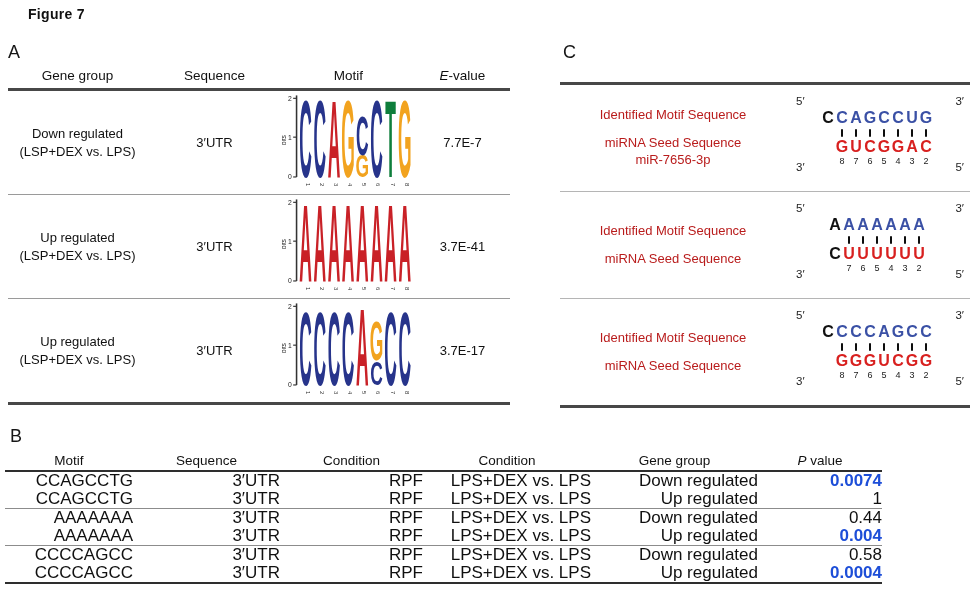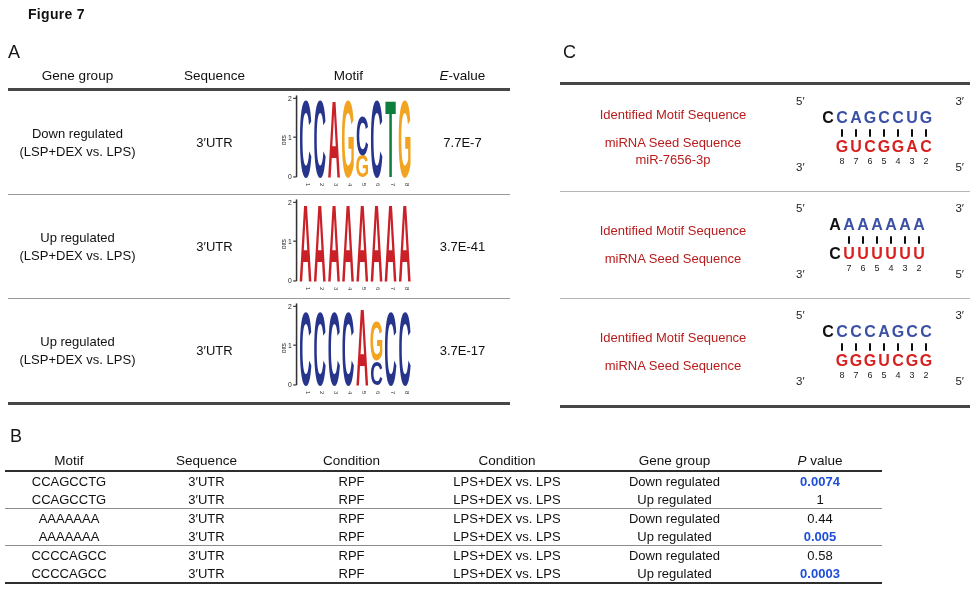--- a/index.html
+++ b/index.html
@@ -38,21 +38,21 @@
   .num-row{display:flex;height:11px;}
   .num-cell{width:14px;text-align:center;font-size:9px;color:#222;line-height:11px;}
 
   
   #panel-b-label{left:10px;top:426px;}
   #panel-b{left:5px;top:450px;width:877px;}
   .b-header{display:flex;height:20px;align-items:center;border-bottom:2.5px solid #2e2e2e;}
   .b-col{text-align:center;font-size:13.5px;}
   .b-c0{width:128px}.b-c1{width:147px}.b-c2{width:143px}.b-c3{width:168px}.b-c4{width:167px}.b-c5{width:124px}
   .b-row{display:flex;align-items:center;height:18px;}
-  .b-cell{font-size:13px;text-align:center;color:#101010;}
+  .b-cell{font-size:17px;text-align:right;color:#101010;}
   .b-sep{border-top:1.5px solid #8c8c8c;}
   #panel-b-rows{border-bottom:2.5px solid #2e2e2e;}
   .pv-sig{color:#1d4ed8;font-weight:bold;}
   i.hdr-it{font-style:italic;}
 </style>
 </head>
 <body>
 
 <div class="abs" id="figure-title">Figure 7</div>
 
@@ -407,32 +407,32 @@
         <div class="b-cell b-c3">LPS+DEX vs. LPS</div>
         <div class="b-cell b-c4">Down regulated</div>
         <div class="b-cell b-c5">0.44</div>
       </div>
       <div class="b-row">
         <div class="b-cell b-c0">AAAAAAA</div>
         <div class="b-cell b-c1">3′UTR</div>
         <div class="b-cell b-c2">RPF</div>
         <div class="b-cell b-c3">LPS+DEX vs. LPS</div>
         <div class="b-cell b-c4">Up regulated</div>
-        <div class="b-cell b-c5 pv-sig">0.005</div>
+        <div class="b-cell b-c5 pv-sig">0.004</div>
       </div>
       <div class="b-row b-sep">
         <div class="b-cell b-c0">CCCCAGCC</div>
         <div class="b-cell b-c1">3′UTR</div>
         <div class="b-cell b-c2">RPF</div>
         <div class="b-cell b-c3">LPS+DEX vs. LPS</div>
         <div class="b-cell b-c4">Down regulated</div>
         <div class="b-cell b-c5">0.58</div>
       </div>
       <div class="b-row">
         <div class="b-cell b-c0">CCCCAGCC</div>
         <div class="b-cell b-c1">3′UTR</div>
         <div class="b-cell b-c2">RPF</div>
         <div class="b-cell b-c3">LPS+DEX vs. LPS</div>
         <div class="b-cell b-c4">Up regulated</div>
-        <div class="b-cell b-c5 pv-sig">0.0003</div>
+        <div class="b-cell b-c5 pv-sig">0.0004</div>
       </div>
     </div>
 </div>
 
 </body></html>

